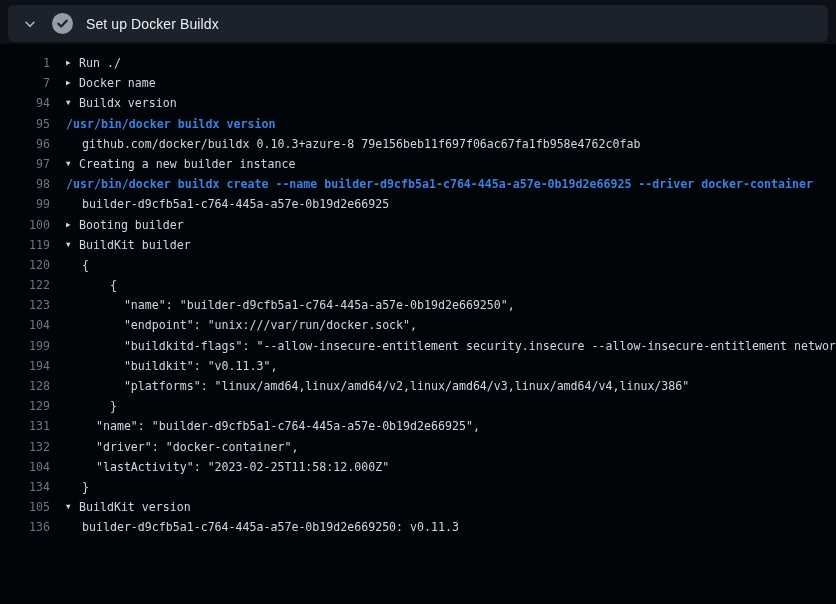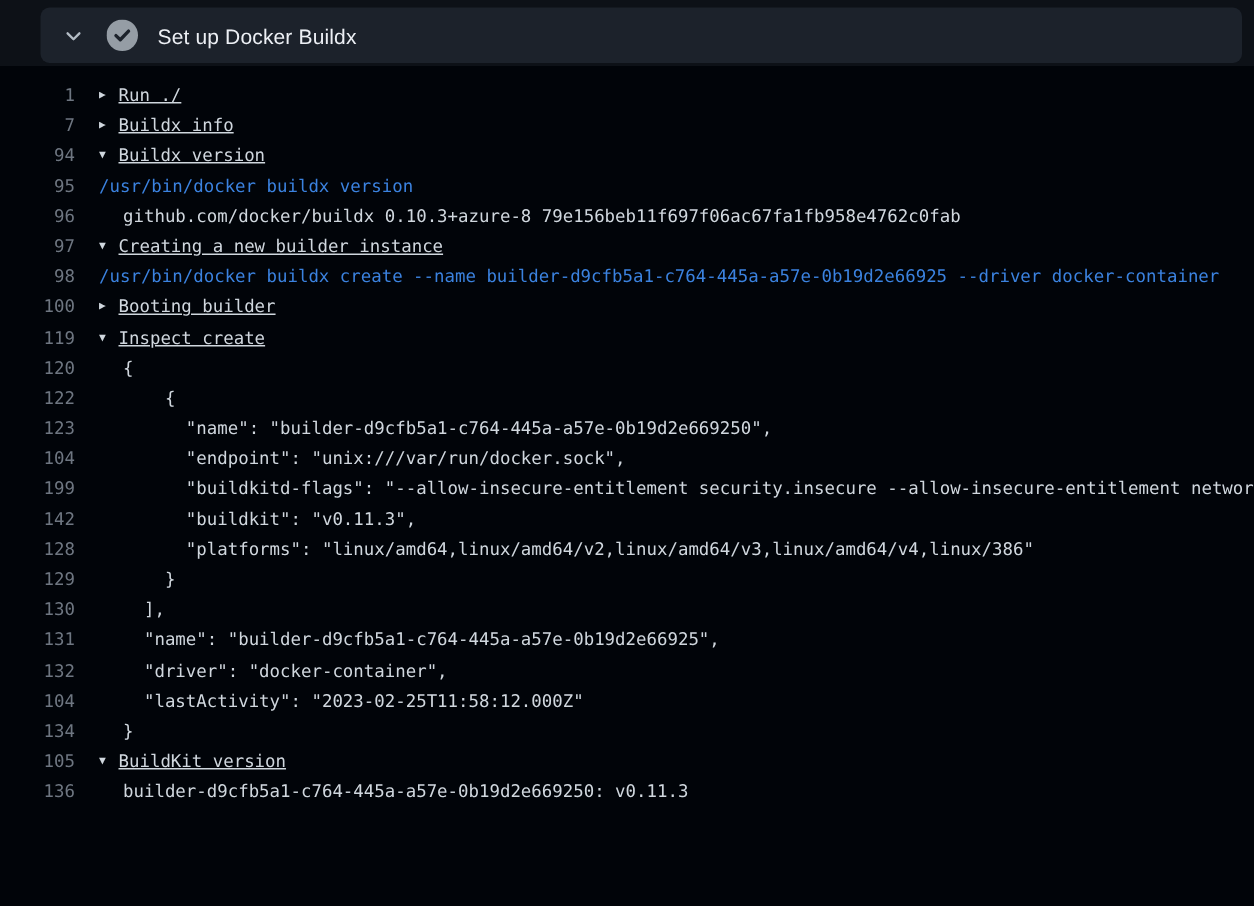--- a/index.html
+++ b/index.html
@@ -14,21 +14,20 @@
   .step-header {
     position: absolute;
     left: 8px; right: 8px; top: 5px;
     height: 37px;
     background: #1c222b;
     border-radius: 6px;
     display: flex;
     align-items: center;
     padding: 0 14px;
     cursor: pointer;
-    margin-left: 19px;
   }
   .chev { width: 16px; height: 16px; flex: none; display: flex; align-items: center; justify-content: center; }
   .check-wrap { margin-left: 14px; flex: none; width: 21px; height: 21px; }
   .step-title {
     margin-left: 13px;
     color: #eceff4;
     font-size: 14px;
     font-weight: 400;
     letter-spacing: 0.1px;
     white-space: nowrap;
@@ -68,22 +67,22 @@
     flex: none;
     display: inline-block;
     width: 10px;
     margin-right: 3px;
     font-size: 7.5px;
     color: #d0d7de;
     text-align: left;
   }
   .txt { color: #d0d7de; }
   .row.group { cursor: pointer; }
-  .row.group .txt { color: #d0d7de; text-decoration: underline; }
-  .row.command .txt { color: #3b82df; }
+  .row.group .txt { color: #d0d7de; }
+  .row.command .txt { color: #3b82df; font-weight: bold; }
   .row.output .body { padding-left: 16px; }
 </style>
 </head>
 <body>
 
 <div class="step-header">
   <span class="chev">
     <svg width="14" height="14" viewBox="0 0 16 16">
       <path d="M3.5 6 L8 10.5 L12.5 6" fill="none" stroke="#b3bcc5" stroke-width="1.8" stroke-linecap="round" stroke-linejoin="round"></path>
     </svg>
@@ -103,21 +102,21 @@
     <span class="body">
       <span class="tri">▶</span>
       <span class="txt">Run ./</span>
     </span>
   </div>
 
   <div class="row group">
     <span class="num">7</span>
     <span class="body">
       <span class="tri">▶</span>
-      <span class="txt">Buildx info</span>
+      <span class="txt">Docker name</span>
     </span>
   </div>
 
   <div class="row group">
     <span class="num">94</span>
     <span class="body">
       <span class="tri">▼</span>
       <span class="txt">Buildx version</span>
     </span>
   </div>
@@ -147,34 +146,41 @@
   </div>
 
   <div class="row command">
     <span class="num">98</span>
     <span class="body">
       <span class="tri" style="width: 0px; margin-right: 0px;"></span>
       <span class="txt">/usr/bin/docker buildx create --name builder-d9cfb5a1-c764-445a-a57e-0b19d2e66925 --driver docker-container</span>
     </span>
   </div>
 
+  <div class="row output">
+    <span class="num">99</span>
+    <span class="body">
+      <span class="tri" style="width: 0px; margin-right: 0px;"></span>
+      <span class="txt">builder-d9cfb5a1-c764-445a-a57e-0b19d2e66925</span>
+    </span>
+  </div>
 
   <div class="row group">
     <span class="num">100</span>
     <span class="body">
       <span class="tri">▶</span>
       <span class="txt">Booting builder</span>
     </span>
   </div>
 
   <div class="row group">
     <span class="num">119</span>
     <span class="body">
       <span class="tri">▼</span>
-      <span class="txt">Inspect create</span>
+      <span class="txt">BuildKit builder</span>
     </span>
   </div>
 
   <div class="row output">
     <span class="num">120</span>
     <span class="body">
       <span class="tri" style="width: 0px; margin-right: 0px;"></span>
       <span class="txt">{</span>
     </span>
   </div>
@@ -207,21 +213,21 @@
 
   <div class="row output">
     <span class="num">199</span>
     <span class="body">
       <span class="tri" style="width: 0px; margin-right: 0px;"></span>
       <span class="txt">      "buildkitd-flags": "--allow-insecure-entitlement security.insecure --allow-insecure-entitlement network.host",</span>
     </span>
   </div>
 
   <div class="row output">
-    <span class="num">142</span>
+    <span class="num">194</span>
     <span class="body">
       <span class="tri" style="width: 0px; margin-right: 0px;"></span>
       <span class="txt">      "buildkit": "v0.11.3",</span>
     </span>
   </div>
 
   <div class="row output">
     <span class="num">128</span>
     <span class="body">
       <span class="tri" style="width: 0px; margin-right: 0px;"></span>
@@ -230,27 +236,20 @@
   </div>
 
   <div class="row output">
     <span class="num">129</span>
     <span class="body">
       <span class="tri" style="width: 0px; margin-right: 0px;"></span>
       <span class="txt">    }</span>
     </span>
   </div>
 
-  <div class="row output">
-    <span class="num">130</span>
-    <span class="body">
-      <span class="tri" style="width: 0px; margin-right: 0px;"></span>
-      <span class="txt">  ],</span>
-    </span>
-  </div>
 
   <div class="row output">
     <span class="num">131</span>
     <span class="body">
       <span class="tri" style="width: 0px; margin-right: 0px;"></span>
       <span class="txt">  "name": "builder-d9cfb5a1-c764-445a-a57e-0b19d2e66925",</span>
     </span>
   </div>
 
   <div class="row output">

